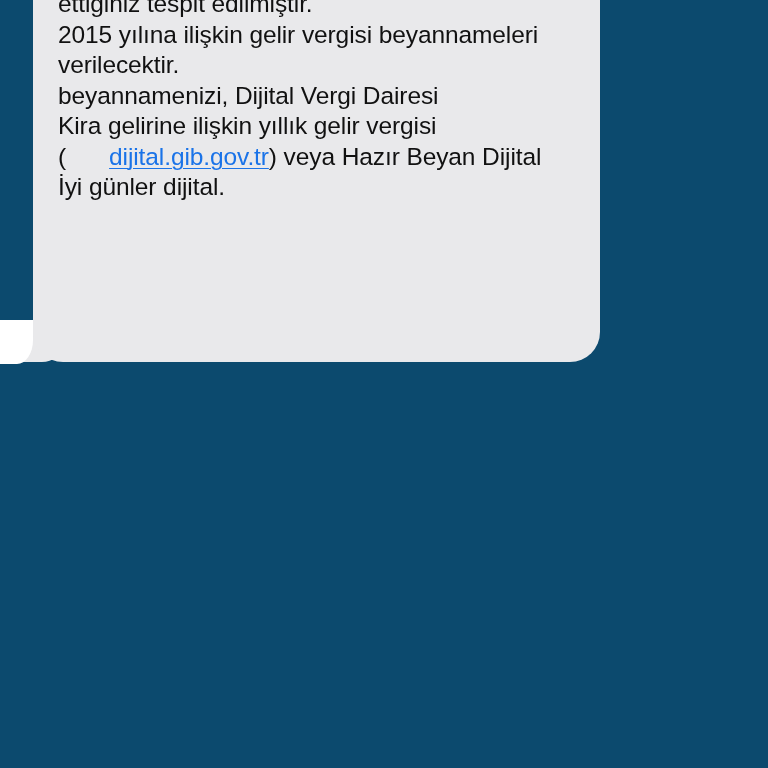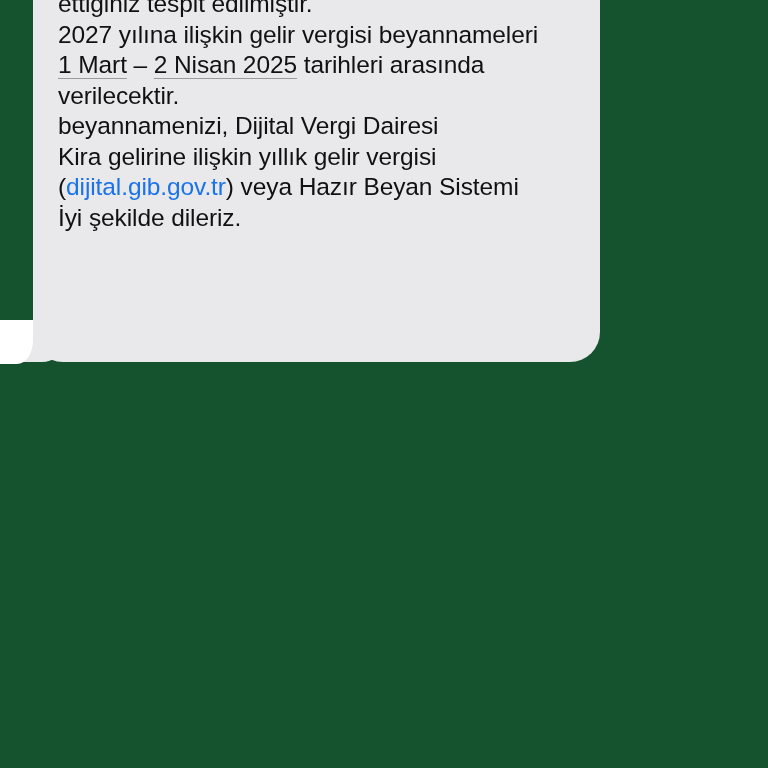--- a/index.html
+++ b/index.html
@@ -4,21 +4,21 @@
 <style>
   html, body {
     margin: 0; padding: 0;
     width: 768px; height: 768px;
     background: #ffffff;
     overflow: hidden;
   }
   .screen {
     position: relative;
     width: 768px; height: 768px;
-    background: #14532d;
+    background: #0c4a6e;
   }
   .bubble {
     position: absolute;
     left: 33px;
     top: -40px;
     width: 567px;
     height: 402px;
     background: #e9e9eb;
     border-radius: 0 0 30px 30px;
     box-sizing: border-box;
@@ -52,37 +52,38 @@
   }
   .line { display: block; height: 30.5px; }
   .date {
     text-decoration: underline;
     text-decoration-color: #9a9a9e;
     text-decoration-thickness: 1px;
     text-underline-offset: 5px;
   }
   .link {
     color: #1a73e8;
+    text-decoration: underline;
     text-decoration-thickness: 1px;
     text-underline-offset: 3px;
     cursor: pointer;
+    margin-left: 43px;
   }
 </style>
 </head>
 <body>
 
 <div class="screen">
   <div class="tail"></div>
   <div class="tail-mask"></div>
 
   <div class="bubble">
     <div class="msg">
       <span class="line">ettiğiniz tespit edilmiştir.</span>
-      <span class="line">2027 yılına ilişkin gelir vergisi beyannameleri</span>
-      <span class="line"><span class="date">1 Mart</span><span> – </span><span class="date">2 Nisan 2025</span><span> tarihleri arasında</span></span>
+      <span class="line">2015 yılına ilişkin gelir vergisi beyannameleri</span>
       <span class="line">verilecektir.</span>
       <span class="line">beyannamenizi, Dijital Vergi Dairesi</span>
       <span class="line">Kira gelirine ilişkin yıllık gelir vergisi</span>
-      <span class="line"><span>(</span><span class="link">dijital.gib.gov.tr</span><span>) veya Hazır Beyan Sistemi</span></span>
-      <span class="line">İyi şekilde dileriz.</span>
+      <span class="line"><span>(</span><span class="link">dijital.gib.gov.tr</span><span>) veya Hazır Beyan Dijital</span></span>
+      <span class="line">İyi günler dijital.</span>
     </div>
   </div>
 </div>
 
 </body></html>

